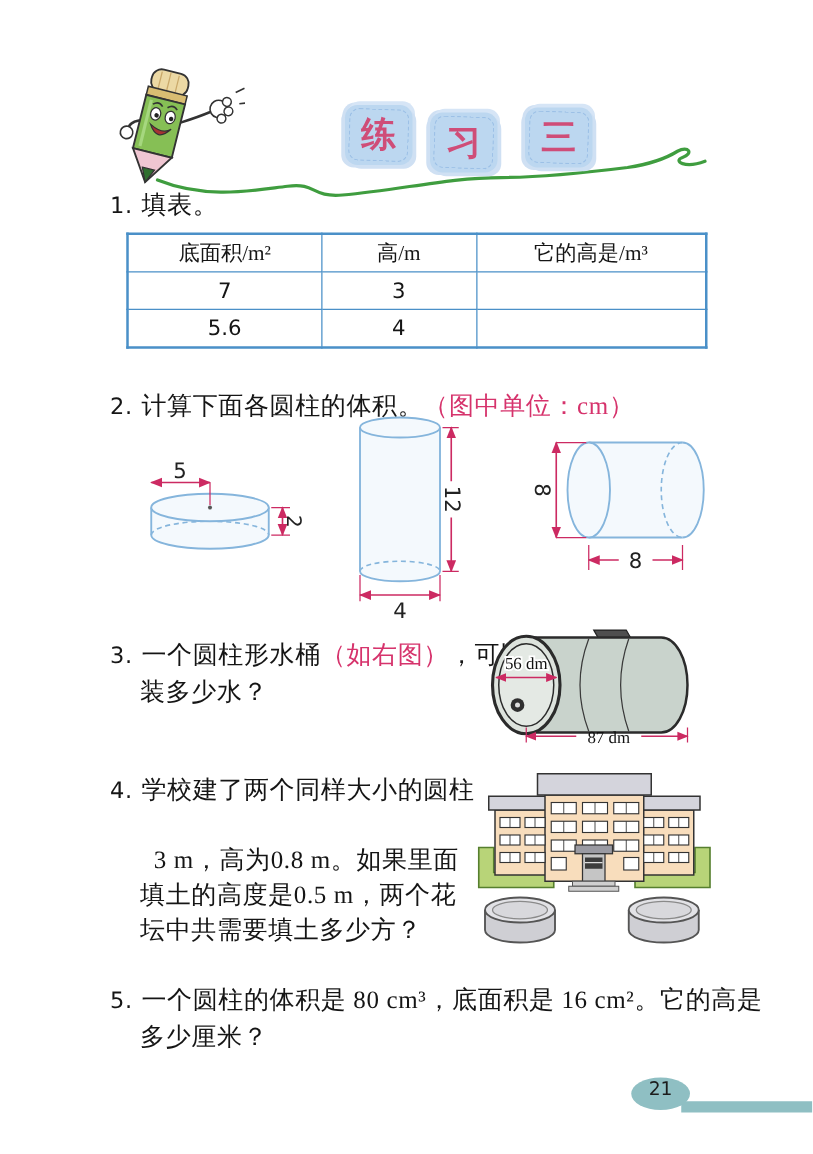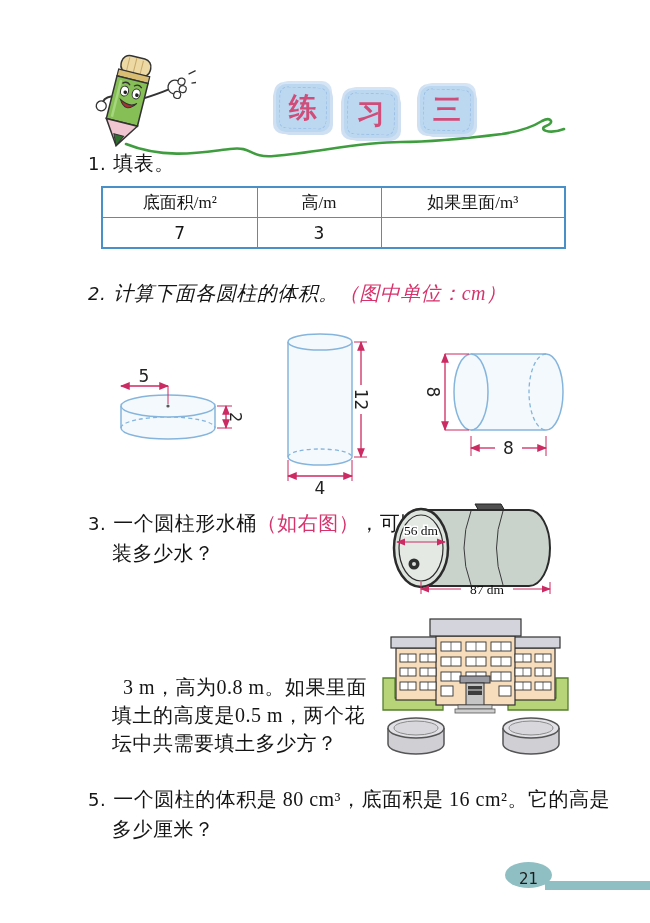--- a/index.html
+++ b/index.html
@@ -22,21 +22,21 @@
     box-shadow:3px 3px 0 0 #cfe0f3,-3px 2px 0 0 #cfe0f3,2px -3px 0 0 #d6e5f6,-2px -2px 0 0 #cfe0f3;
     display:flex;align-items:center;justify-content:center;z-index:3;
   }
   .cloud:before{
     content:"";position:absolute;inset:3px;border:1px dashed #9cc0e6;border-radius:8px;transform:rotate(2deg);
   }
   .cloud-char{font-size:28px;font-weight:bold;color:#cf4d78;position:relative;}
   
   .page-bubble{
     position:absolute;left:505px;top:862px;width:47px;height:26px;background:#8fbfc3;
-    border-radius:50%;display:flex;align-items:flex-end;justify-content:center;z-index:2;
+    border-radius:50%;display:flex;align-items:flex-start;justify-content:center;z-index:2;
     font-family:"DejaVu Sans",sans-serif;font-size:15px;color:#1c1c1c;
   }
   .footer-bar{position:absolute;left:545px;top:881px;width:105px;height:9px;background:#8fbfc3;}
   svg text{user-select:none;}
   .dimnum{font-family:"DejaVu Sans",sans-serif;}
 </style>
 </head>
 <body>
 
 <div class="page">
@@ -102,31 +102,36 @@
   <table class="fill-table abs" style="left:101px;top:186px;">
     <colgroup>
         <col style="width:155px">
         <col style="width:124px">
         <col style="width:184px">
       </colgroup>
     <tbody>
         <tr>
       <th>底面积/m²</th>
       <th>高/m</th>
-      <th>如果里面/m³</th>
+      <th>它的高是/m³</th>
     </tr>
     <tr>
       <td class="num-cell">7</td>
       <td class="num-cell">3</td>
       <td class="num-cell"></td>
     </tr>
+    <tr>
+      <td class="num-cell">5.6</td>
+      <td class="num-cell">4</td>
+      <td class="num-cell"></td>
+    </tr>
   </tbody>
     </table>
 
-  <div class="pline" style="left:88px;top:280px;font-style:italic;">
+  <div class="pline" style="left:88px;top:311px;">
     <span class="plabel">2.</span><span>计算下面各圆柱的体积。</span><span class="note">（图中单位：cm）</span>
   </div>
 
   <svg class="abs" style="left:118px;top:368px;" width="140" height="92" viewBox="0 0 140 92">
     <path d="M 3 38 L 3 60 A 47 11 0 0 0 97 60 L 97 38" fill="#f4f9fd" stroke="#85b5dc" stroke-width="1.5"></path>
     <path d="M 3 60 A 47 11 0 0 1 97 60" fill="none" stroke="#85b5dc" stroke-width="1.3" stroke-dasharray="4 3"></path>
     <ellipse cx="50" cy="38" rx="47" ry="11" fill="#f4f9fd" stroke="#85b5dc" stroke-width="1.5"></ellipse>
     <circle cx="50" cy="38" r="1.6" fill="#555"></circle>
     <line x1="3" y1="18" x2="50" y2="18" stroke="#cc2a62" stroke-width="1.3" marker-start="url(#mS)" marker-end="url(#mE)"></line>
     <line x1="50" y1="18" x2="50" y2="36" stroke="#cc2a62" stroke-width="1"></line>
@@ -186,20 +191,23 @@
     <circle cx="31" cy="62" r="2" fill="#ddd"></circle>
     <line x1="14" y1="40" x2="62" y2="40" stroke="#cc2a62" stroke-width="1.2" marker-start="url(#mS)" marker-end="url(#mE)"></line>
     <text x="38" y="33" text-anchor="middle" font-size="13.5" fill="#111" stroke="#fff" stroke-width="3" paint-order="stroke" font-family="Liberation Serif, serif">56 dm</text>
     <line x1="38" y1="80" x2="38" y2="92" stroke="#cc2a62" stroke-width="1"></line>
     <line x1="167" y1="80" x2="167" y2="92" stroke="#cc2a62" stroke-width="1"></line>
     <line x1="78" y1="87" x2="38" y2="87" stroke="#cc2a62" stroke-width="1.2" marker-end="url(#mE)"></line>
     <line x1="130" y1="87" x2="167" y2="87" stroke="#cc2a62" stroke-width="1.2" marker-end="url(#mE)"></line>
     <text x="104" y="92" text-anchor="middle" font-size="13.5" fill="#111" font-family="Liberation Serif, serif">87 dm</text>
   </svg>
 
+  <div class="pline" style="left:88px;top:618px;">
+    <span class="plabel">4.</span><span>学校建了两个同样大小的圆柱</span>
+  </div>
   <div class="pline" style="left:112px;top:674px;margin-left:11px;">3 m，高为0.8 m。如果里面</div>
   <div class="pline" style="left:112px;top:702px;">填土的高度是0.5 m，两个花</div>
   <div class="pline" style="left:112px;top:730px;">坛中共需要填土多少方？</div>
 
   <svg class="abs" style="left:378px;top:612px;" width="195" height="150" viewBox="0 0 195 150">
 
     <path d="M 5 66 L 17 66 L 17 86 L 65 86 L 65 98 L 5 98 Z" fill="#b8d478" stroke="#567f2e" stroke-width="1.3"></path>
     <path d="M 190 66 L 178 66 L 178 86 L 130 86 L 130 98 L 190 98 Z" fill="#b8d478" stroke="#567f2e" stroke-width="1.3"></path>
 
     <rect x="18" y="36" width="44" height="52" fill="#f8ddbc" stroke="#333" stroke-width="1.2"></rect>

